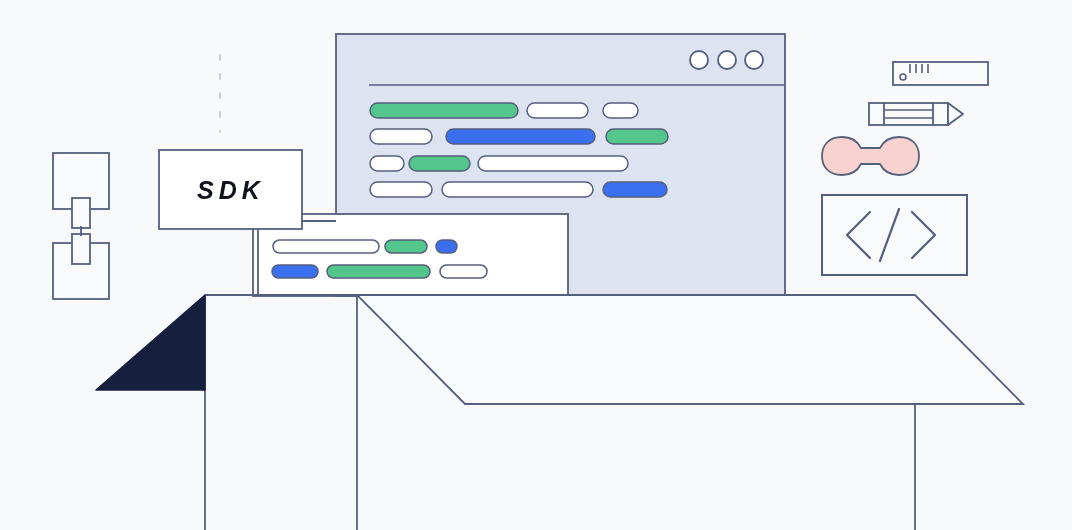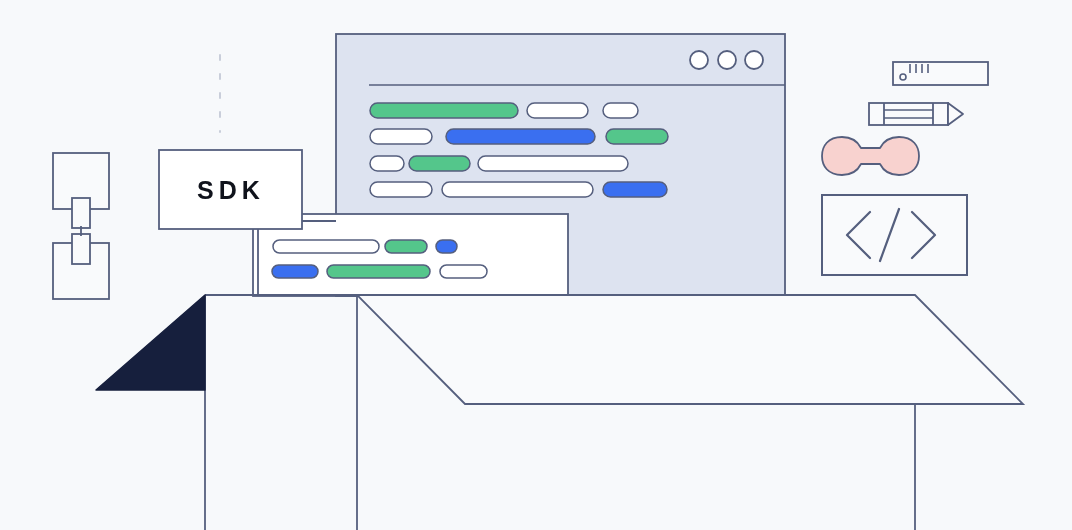--- a/index.html
+++ b/index.html
@@ -9,20 +9,21 @@
   }
   body {
     font-family: "Liberation Sans", sans-serif;
   }
   #stage {
     position: relative;
     width: 1072px;
     height: 530px;
     background: #F7F9FB;
     overflow: hidden;
+    font-style: italic;
   }
   #scene {
     display: block;
     width: 1072px;
     height: 530px;
   }
   .sdk-label {
     font-family: "Liberation Sans", sans-serif;
     font-size: 25px;
     font-weight: 700;

